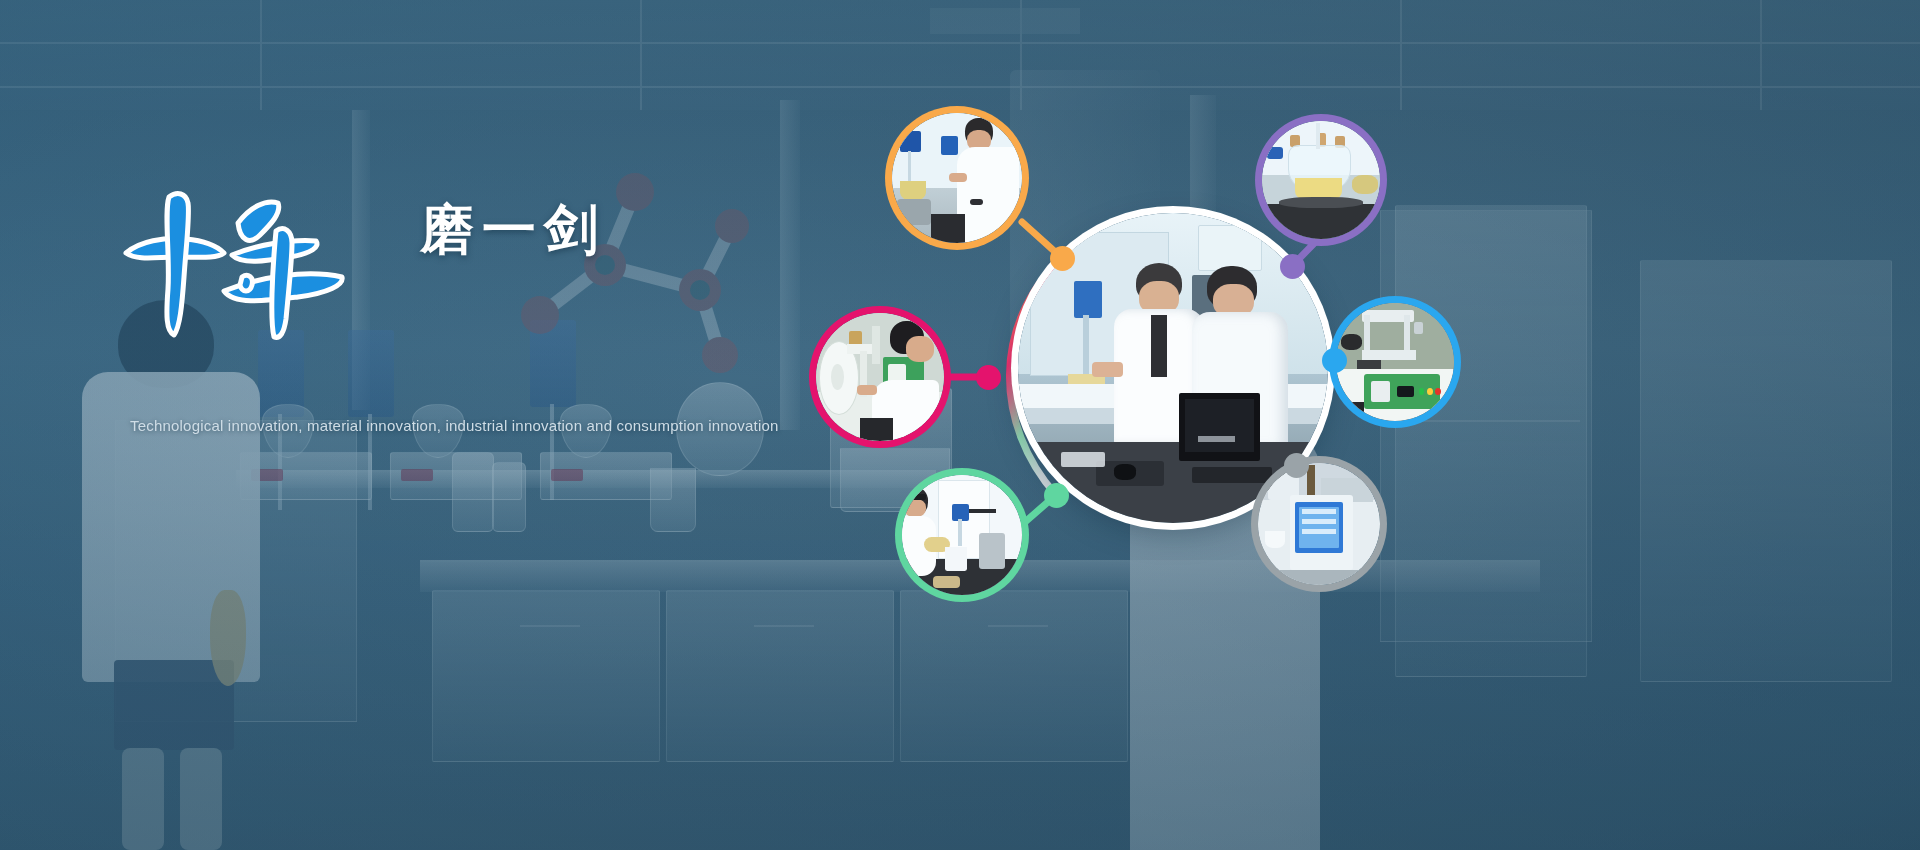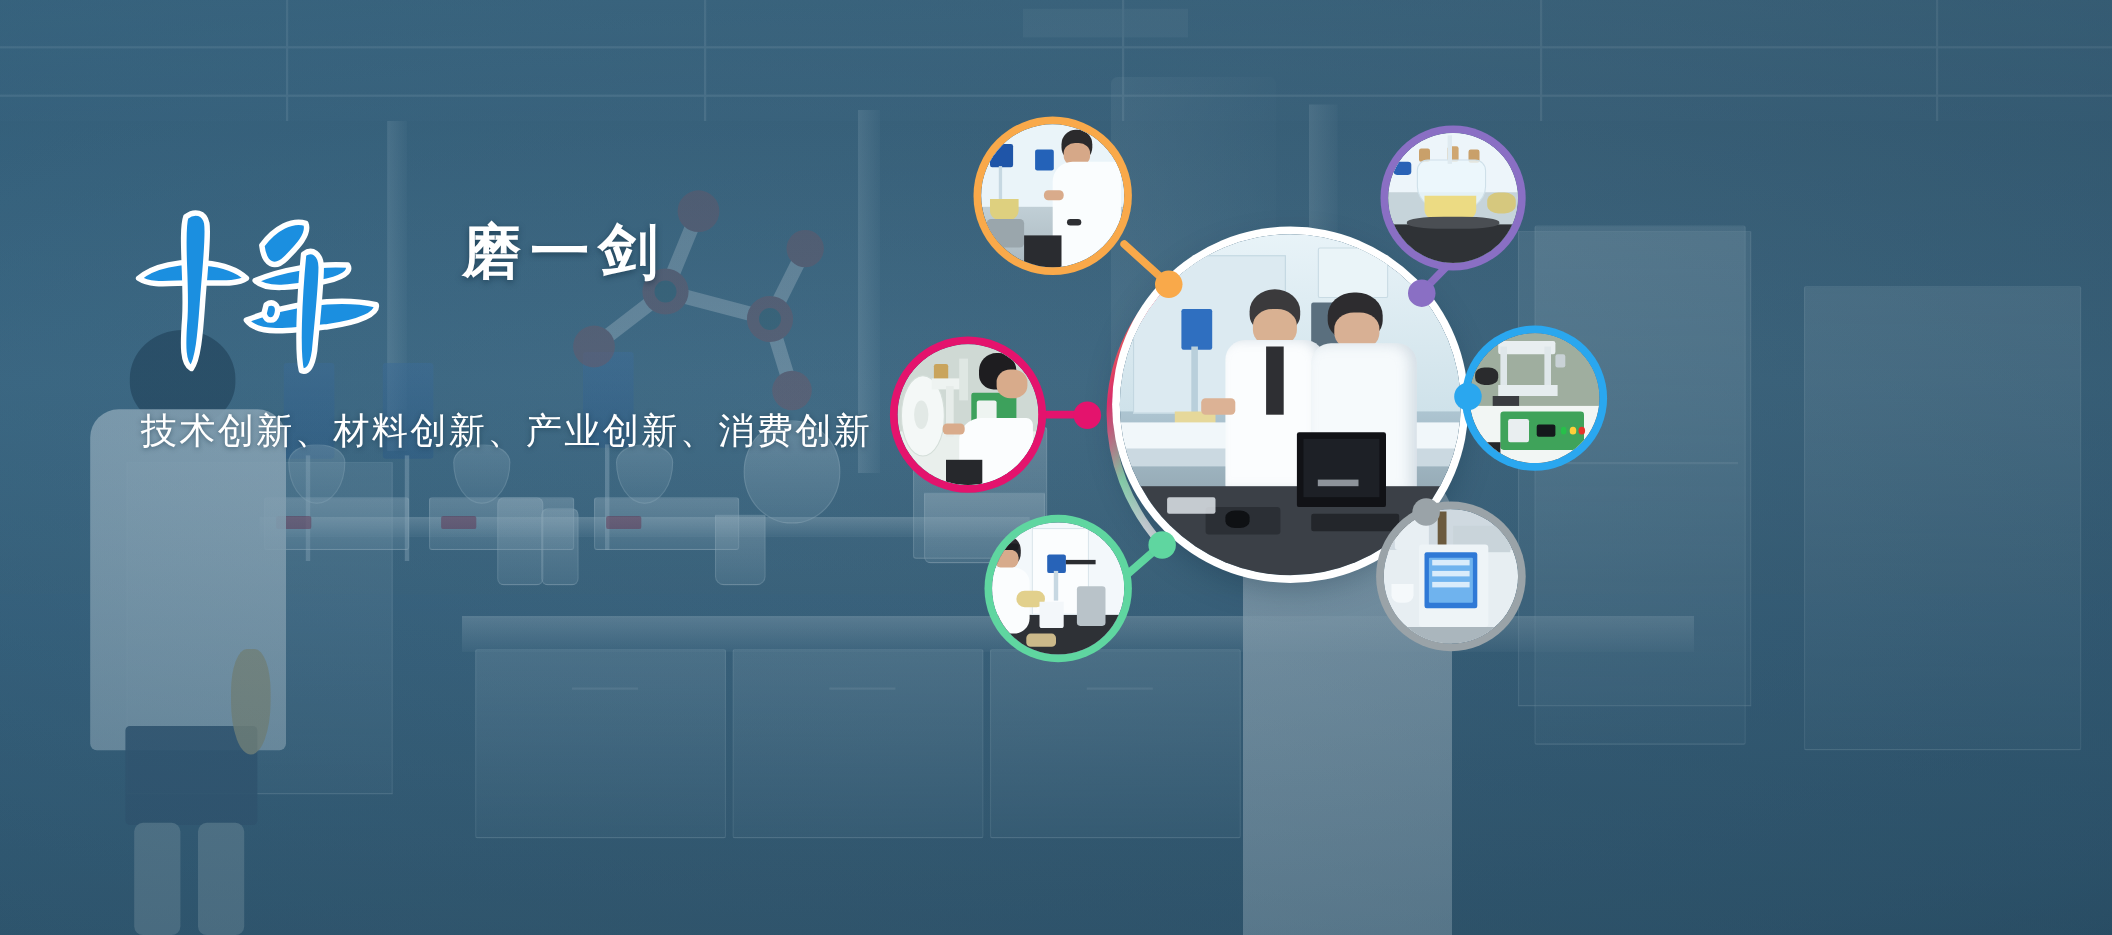--- a/index.html
+++ b/index.html
@@ -209,21 +209,21 @@
 
           <path d="M122 96 C128 92 134 96 132 104 C130 112 122 112 120 104 Z"></path>
         </g>
       </svg>
 
       <div class="head-lines">
         <div class="head-1">磨一剑</div>
       </div>
     </div>
 
-    <div class="sub-cn">技术创新、材料创新、产业创新、消费创新</div>
+    <div class="sub-en">Technological innovation, material innovation, industrial innovation and consumption innovation</div>
   </div>
 
   <div class="comp">
 
     <svg class="links" width="660" height="520" viewBox="0 0 660 520">
       <defs>
         <linearGradient id="arcGrad" x1="0" y1="0" x2="0.4" y2="1">
           <stop offset="0%" stop-color="#f9a94a"></stop>
           <stop offset="38%" stop-color="#ef2f6e"></stop>
           <stop offset="72%" stop-color="#8fd9b2"></stop>

